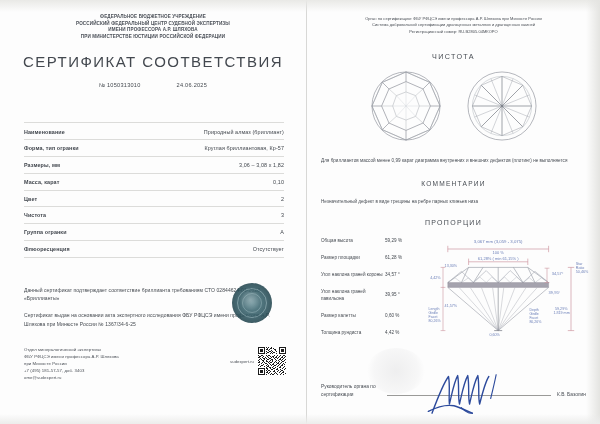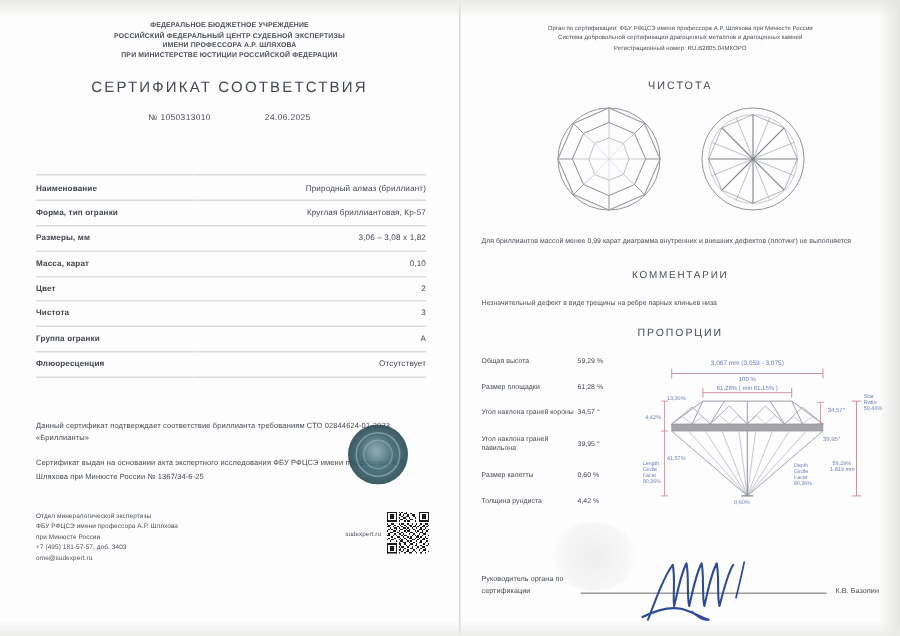--- a/index.html
+++ b/index.html
@@ -59,21 +59,21 @@
   .org-line {
     font-size: 4.6px;
     letter-spacing: .12px;
     line-height: 6.6px;
     color: #4a4f57;
     font-weight: 600;
     white-space: nowrap;
   }
   .cert-title {
     margin-top: 13px;
-    font-size: 10px;
+    font-size: 15px;
     letter-spacing: 1.45px;
     color: #43484f;
     font-weight: 400;
   }
   .cert-meta {
     margin-top: 12px;
     font-size: 5.6px;
     letter-spacing: .25px;
     color: #44494f;
     display: flex;

